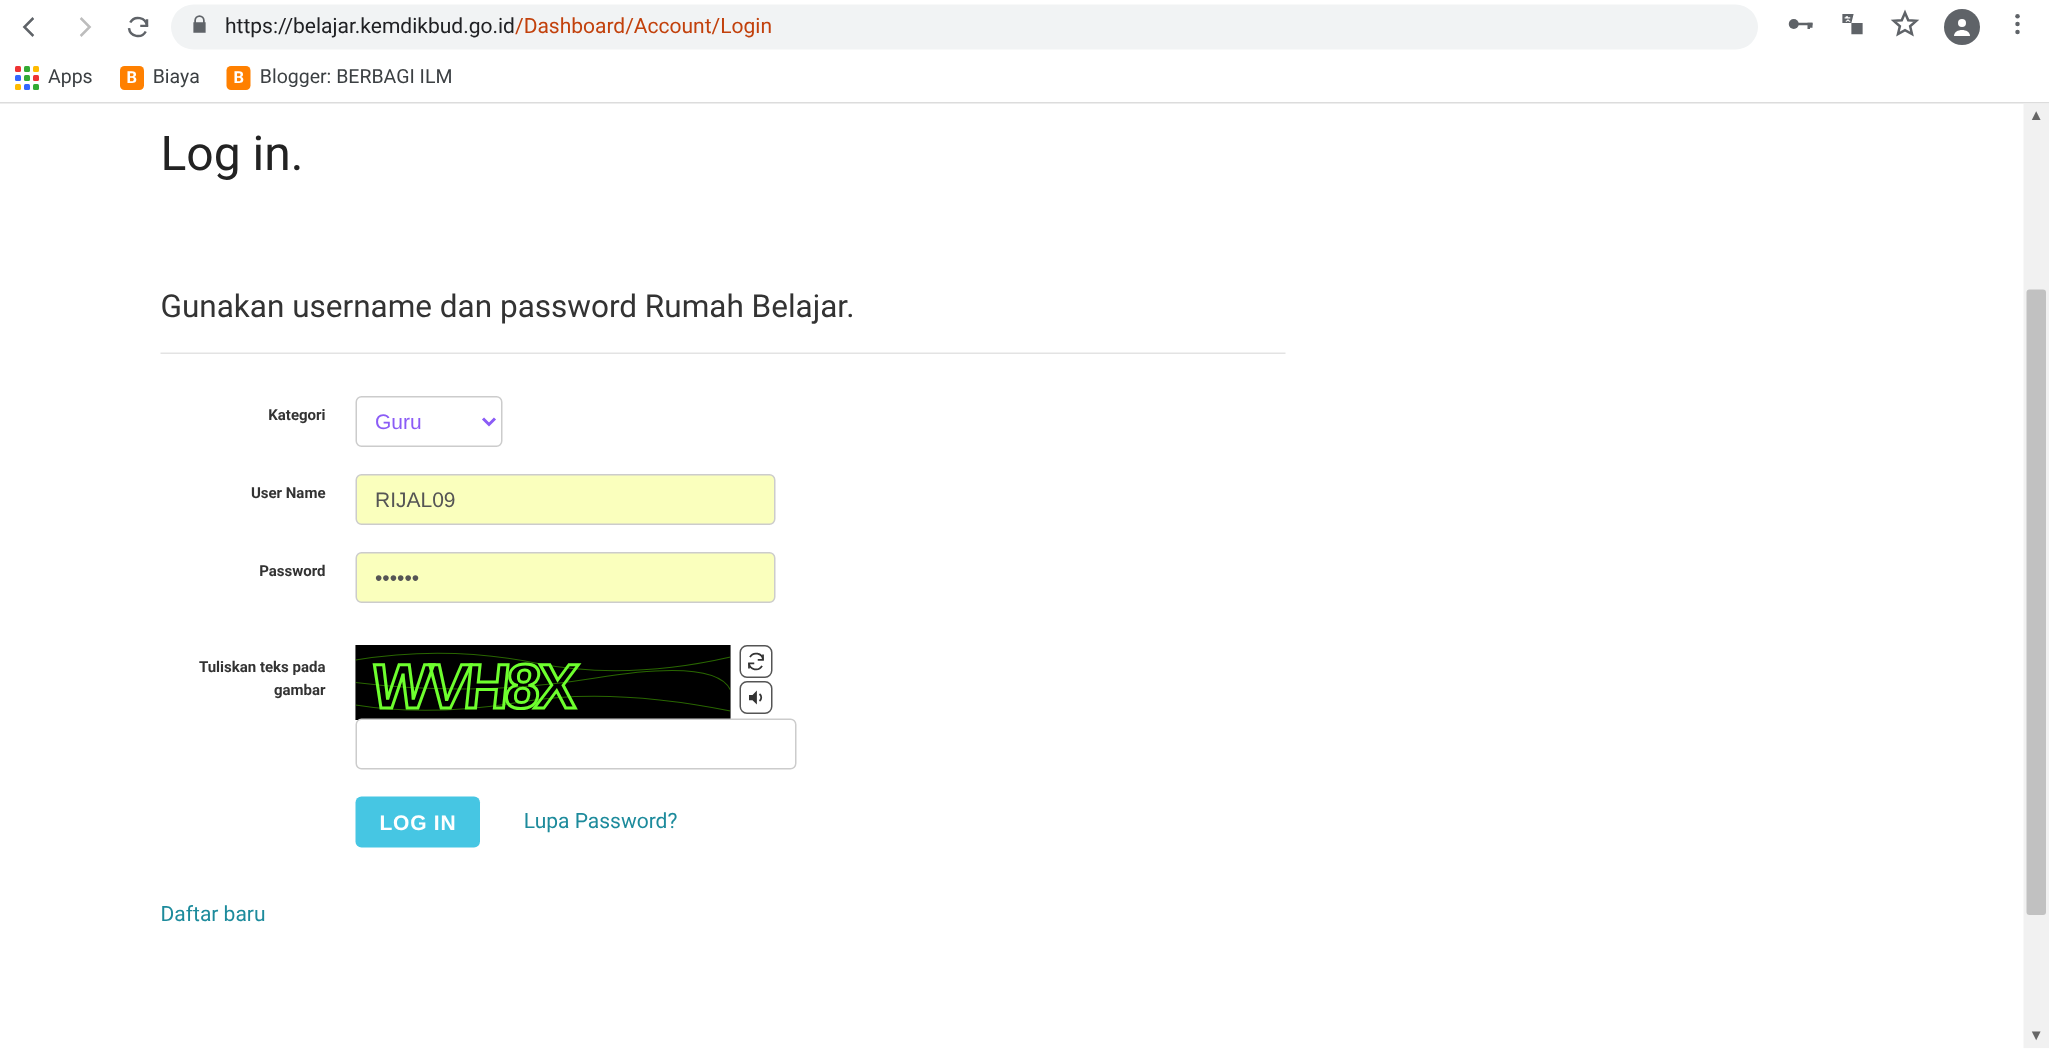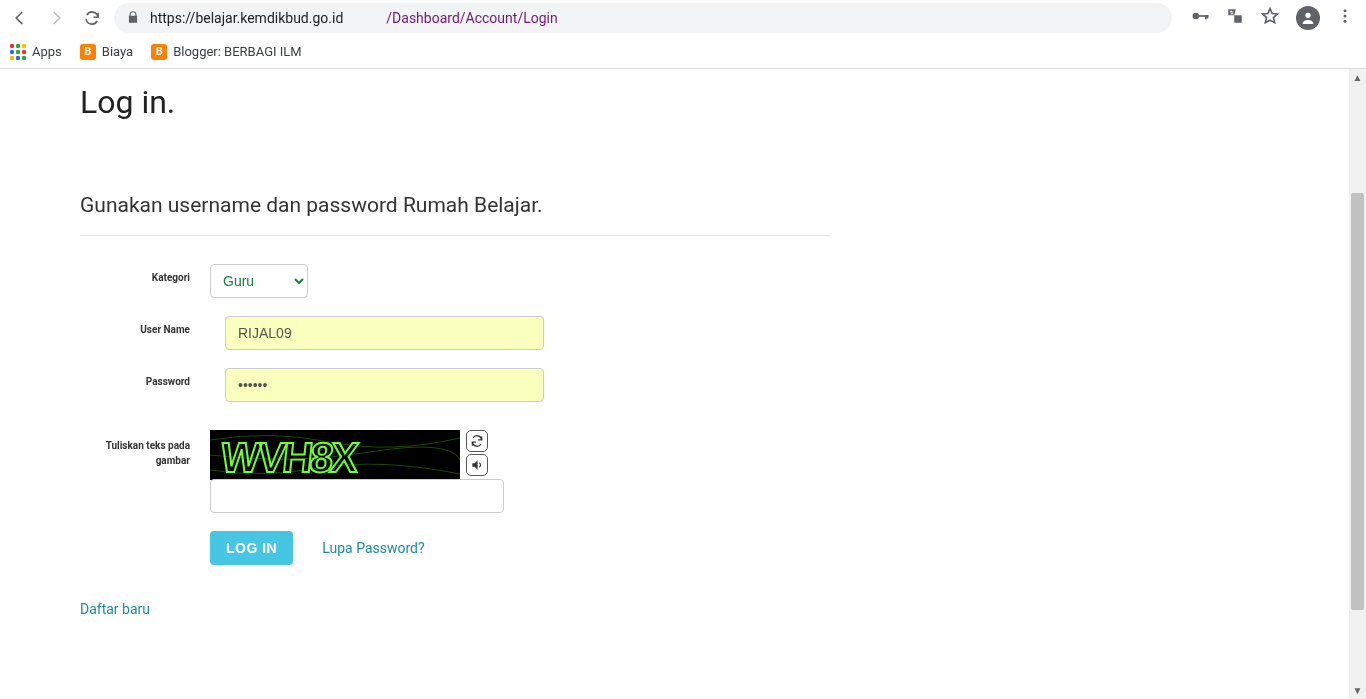--- a/index.html
+++ b/index.html
@@ -35,21 +35,21 @@
     display: flex;
     align-items: center;
     padding: 0 12px;
     gap: 10px;
     color: #202124;
     font-size: 14px;
   }
   .omnibox .lock { color: #5f6368; }
   .omnibox .url { flex:1; white-space:nowrap; overflow:hidden; }
   .omnibox .url .host { color:#202124; }
-  .omnibox .url .path { color:#701a75;padding-left:43px; }
+  .omnibox .url .path { color:#c2410c; }
   .right-icons { display:flex; align-items:center; gap:16px; padding: 0 6px 0 10px; color:#5f6368; }
   .avatar-circle {
     width: 24px; height: 24px; border-radius: 50%; background:#5f6368;
     display:flex;align-items:center;justify-content:center;color:#fff;font-size:14px;
   }
   .bookmarks {
     height: 32px;
     background: #fff;
     display: flex;
     align-items: center;
@@ -70,21 +70,21 @@
   }
 
   
   .viewport {
     position:relative;
     height: calc(699px - 36px - 32px);
     border-top: 1px solid #dcdcdc;
     overflow:hidden;
   }
   .page {
-    padding: 0 0 0 80px;
+    padding: 0 0 0 107px;
     width: 1346px; 
   }
   h1.title {
     font-size: 32px;
     font-weight: 400;
     color: #222;
     margin-top: 14px;
     margin-bottom: 72px;
   }
   .subtitle {
@@ -117,31 +117,30 @@
   .field-col { flex:1; }
 
   select.kategori {
     height: 34px;
     width: 98px;
     border: 1px solid #ccc;
     border-radius: 4px;
     padding: 0 8px;
     font-size: 14px;
     background:#fff;
-    color:#15803d;
+    color:#8b5cf6;
   }
   input.text {
     height: 34px;
-    width: 319px;
+    width: 280px;
     border: 1px solid #ccc;
     border-radius: 4px;
     padding: 0 12px;
     font-size: 14px;
     color:#555;
-    margin-left:15px;
   }
   input.autofill { background:#faffbd; }
 
   .captcha-block { display:flex; flex-direction:column; gap:0; }
   .captcha-row { display:flex; align-items:flex-start; gap:6px; }
   .captcha-img {
     width: 250px; height: 50px; background:#000;
     display:flex;align-items:center;justify-content:center;
     overflow:hidden;
   }

